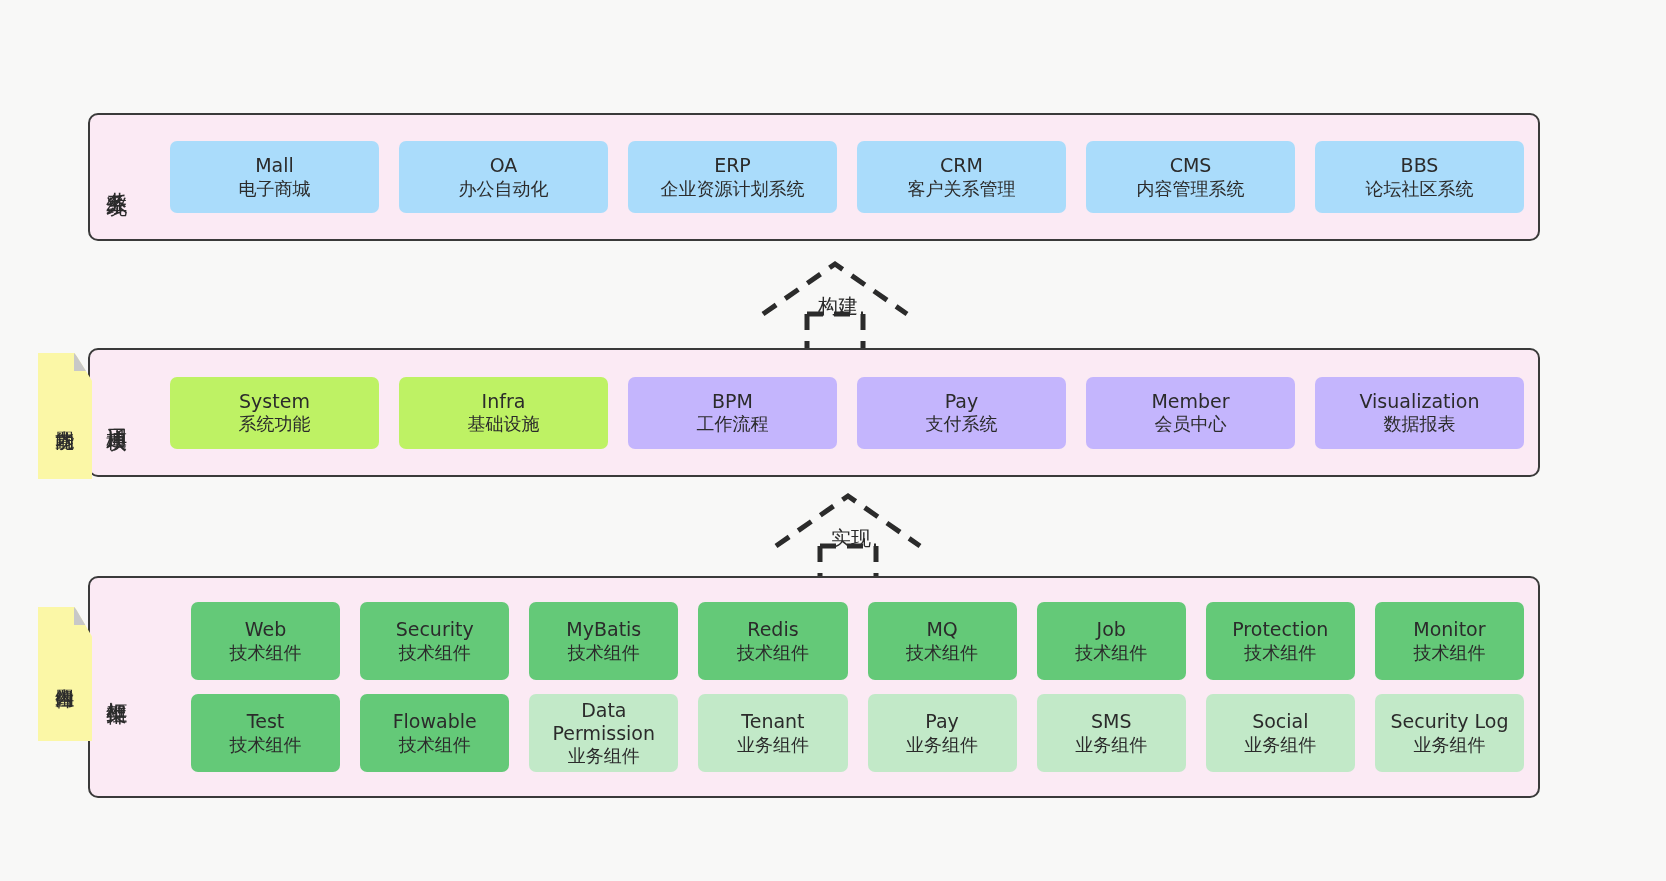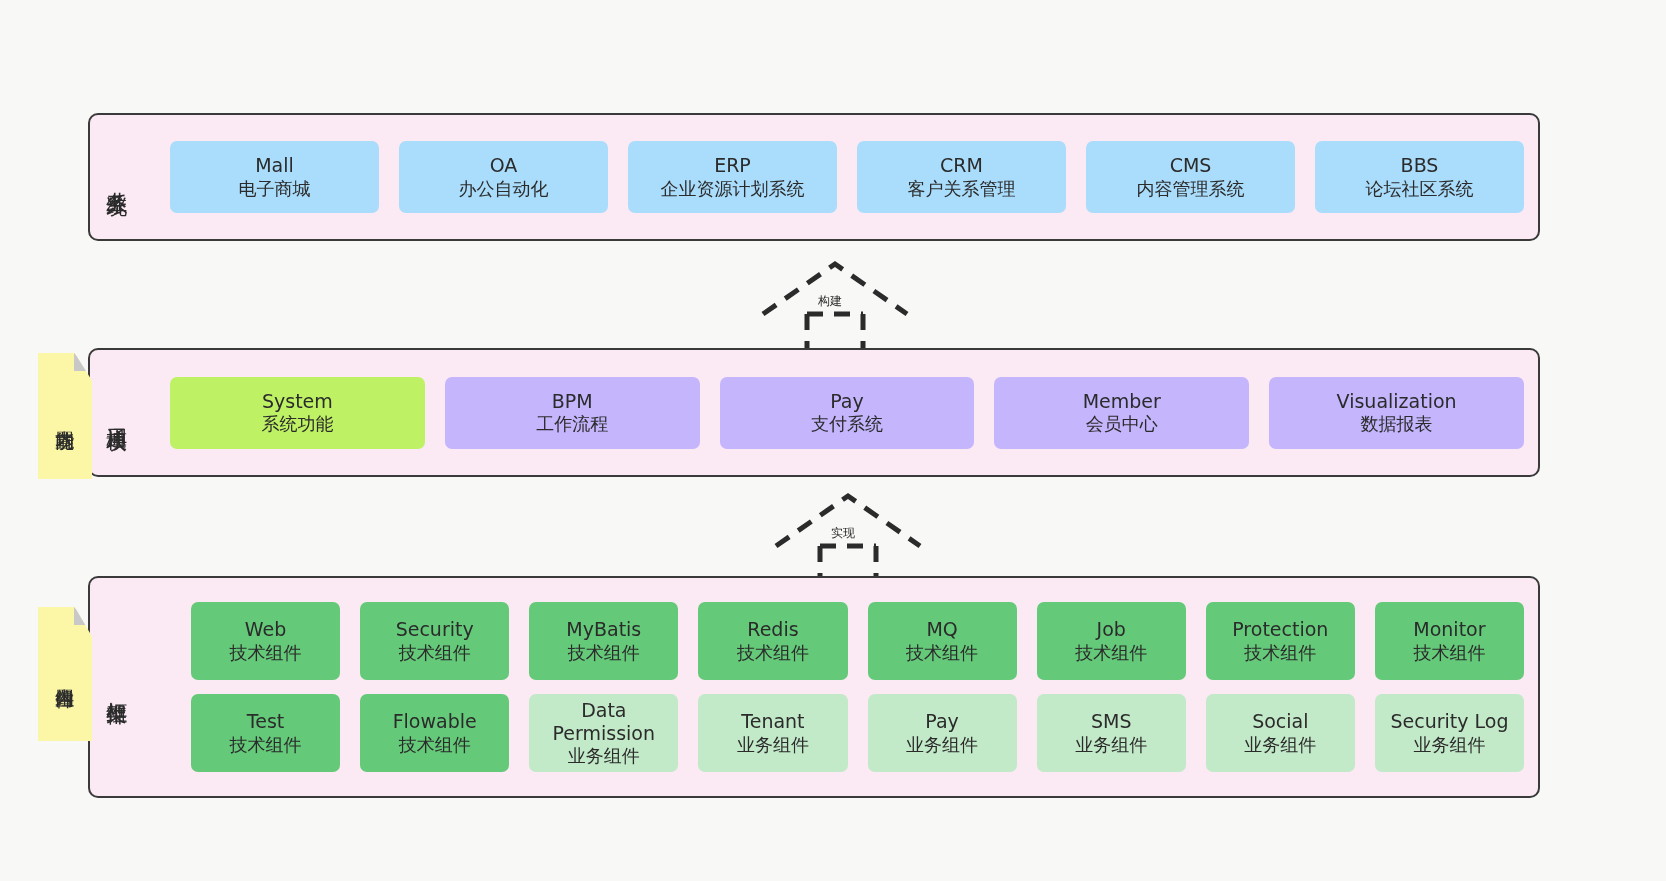--- a/index.html
+++ b/index.html
@@ -127,21 +127,21 @@
     clip-path: polygon(0 0, 100% 100%, 0 100%);
   }
   #note-func { left: 38px; top: 353px; height: 126px; }
   #note-comp { left: 38px; top: 607px; height: 134px; }
 
   
   .arrow-group { position: absolute; }
   .arrow-group svg { display: block; }
   .arrow-label {
     position: absolute;
-    font-size: 12px;
+    font-size: 20px;
     color: #2b2b2b;
     white-space: nowrap;
     font-family: Liberation Mono, monospace;
   }
   #arrow-build { left: 755px; top: 258px; width: 160px; height: 92px; }
   #arrow-build .arrow-label { left: 63px; top: 35px; }
   #arrow-impl  { left: 768px; top: 490px; width: 160px; height: 92px; }
   #arrow-impl  .arrow-label { left: 63px; top: 35px; }
 </style>
 </head>
@@ -190,20 +190,24 @@
   </div>
 
   <div class="layer" id="layer-common">
     <div class="layer-title">通用模块</div>
     <div class="layer-body">
       <div class="row">
         <div class="node c-red">
           <span class="n-title">System</span>
           <span class="n-sub">系统功能</span>
         </div>
+        <div class="node c-red">
+          <span class="n-title">Infra</span>
+          <span class="n-sub">基础设施</span>
+        </div>
         <div class="node c-pink">
           <span class="n-title">BPM</span>
           <span class="n-sub">工作流程</span>
         </div>
         <div class="node c-pink">
           <span class="n-title">Pay</span>
           <span class="n-sub">支付系统</span>
         </div>
         <div class="node c-pink">
           <span class="n-title">Member</span>

